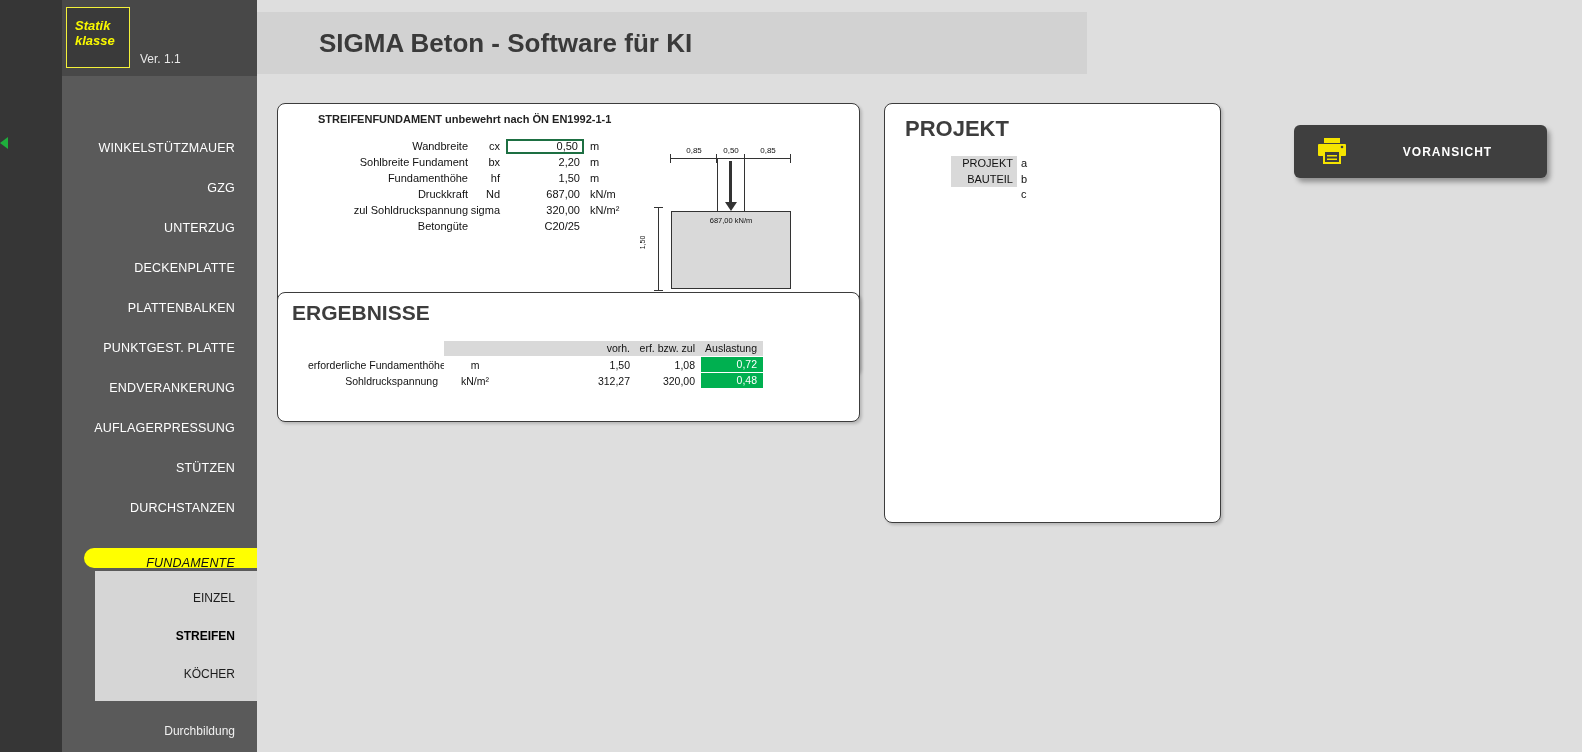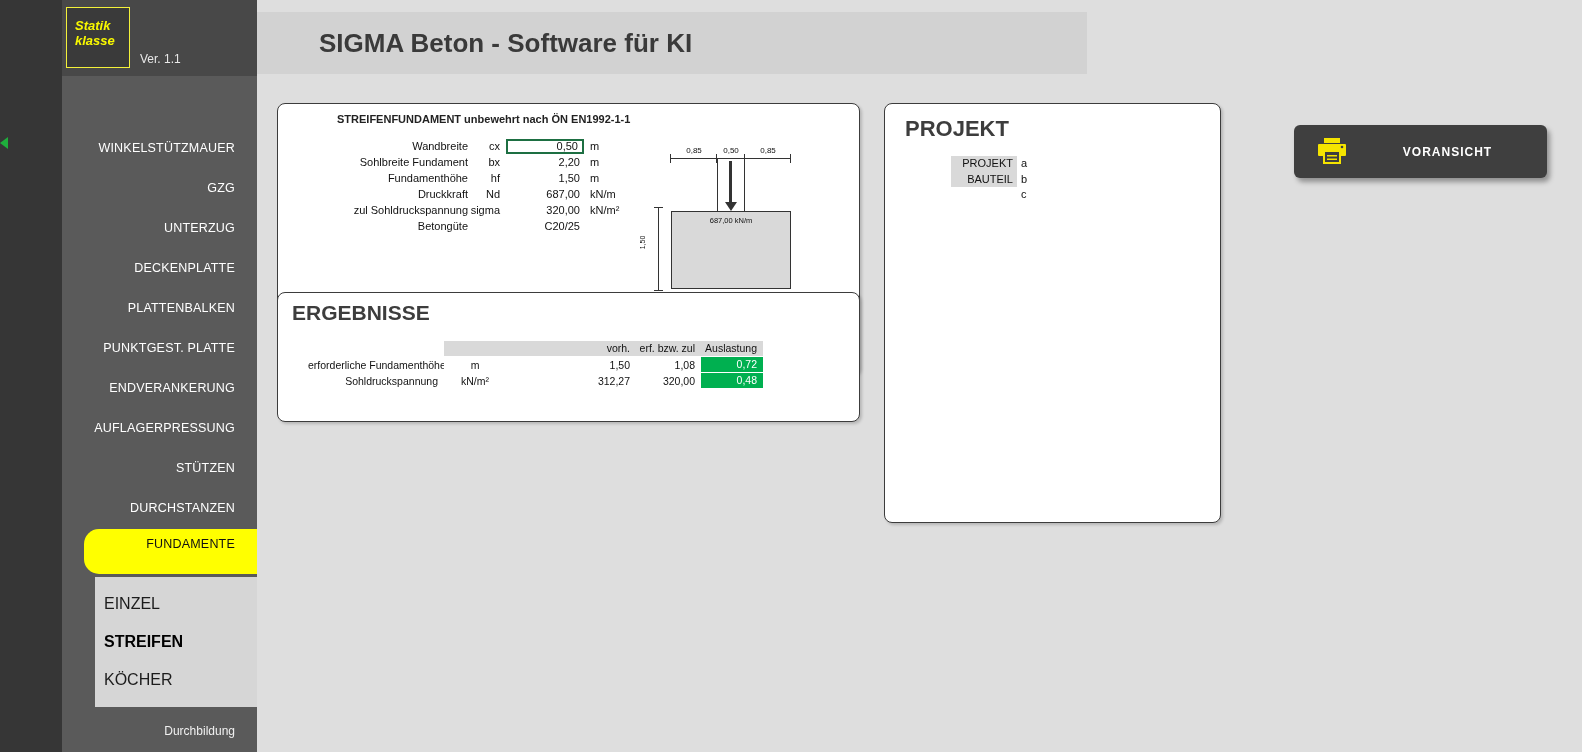--- a/index.html
+++ b/index.html
@@ -16,40 +16,40 @@
   .sidebar { position:absolute; left:62px; top:0; width:195px; height:752px; background:#5a5a5a; }
   .logo-area { position:absolute; left:0; top:0; width:195px; height:76px; background:#484848; }
   .logo-box { position:absolute; left:4px; top:7px; width:64px; height:61px; background:#3a3a3a;
     border:1px solid #f3f13a; color:#f8f800; font-style:italic; font-weight:bold; font-size:13px;
     padding:10px 0 0 8px; line-height:15px; }
   .version { position:absolute; left:78px; top:52px; color:#e8e8e8; font-size:12px; }
 
   .menu { position:absolute; left:0; top:128px; width:195px; }
   .menu-item { height:40px; line-height:40px; text-align:right; padding-right:22px;
     color:#ffffff; font-size:12.5px; letter-spacing:0.2px; cursor:pointer; white-space:nowrap; }
-  .menu-item.active { height:45px; line-height:30px; margin:1px 0 0 22px; background:#ffff00;
-    color:#111111; border-radius:15px 0 0 15px; }
+  .menu-item.active { height:20px; line-height:30px; margin:20px 0 0 22px; background:#ffff00;
+    color:#111111; border-radius:15px 0 0 15px;font-style:italic; }
   .submenu { margin:3px 0 0 33px; background:#d6d6d6; padding:8px 0; }
-  .submenu-item { height:38px; line-height:38px; text-align:left; padding-right:22px;
-    color:#1c1c1c; font-size:16px; cursor:pointer;padding-left:9px; }
+  .submenu-item { height:38px; line-height:38px; text-align:right; padding-right:22px;
+    color:#1c1c1c; font-size:12px; cursor:pointer; }
   .submenu-item.active { font-weight:bold; color:#000; }
   .sidebar-footer { position:absolute; right:22px; bottom:14px; color:#f0f0f0; font-size:12px; }
 
   
   .main { position:absolute; left:257px; top:0; width:1325px; height:752px; }
   .header-band { position:absolute; left:0; top:12px; width:830px; height:62px; background:#d2d2d2; }
   .page-title { position:absolute; left:32px; top:0; line-height:62px; font-size:26px; font-weight:bold; color:#3a3a3a;margin-left:30px; }
 
   .panel { position:absolute; background:#ffffff; border:1px solid #3c3c3c; border-radius:8px;
     box-shadow:2px 2px 3px rgba(0,0,0,0.18); }
   .form-panel { left:20px; top:103px; width:583px; height:272px; }
   .results-panel { left:20px; top:292px; width:583px; height:130px; }
   .project-panel { left:627px; top:103px; width:337px; height:420px;border-radius:8px; }
 
-  .form-title { position:absolute; left:40px; top:9px; font-size:11px; font-weight:bold; color:#222; white-space:nowrap;margin-left:19px; }
+  .form-title { position:absolute; left:40px; top:9px; font-size:11px; font-weight:bold; color:#222; white-space:nowrap; }
   .form-grid { position:absolute; left:40px; top:34px; display:grid;
     grid-template-columns:150px 38px 78px 70px; grid-auto-rows:16px; font-size:11px; align-items:center; color:#111; }
   .f-label { text-align:right; white-space:nowrap; }
   .f-sym { text-align:right; padding-right:6px; }
   .f-val { text-align:right; padding-right:4px; background:#ffffff; height:15px; line-height:15px; }
   .f-val.selected { border:2px solid #1d6f42; line-height:11px; }
   .f-unit { text-align:left; padding-left:6px; white-space:nowrap; }
 
   
   .diagram { position:absolute; left:390px; top:42px; width:145px; height:200px; font-size:8px; color:#111; }

